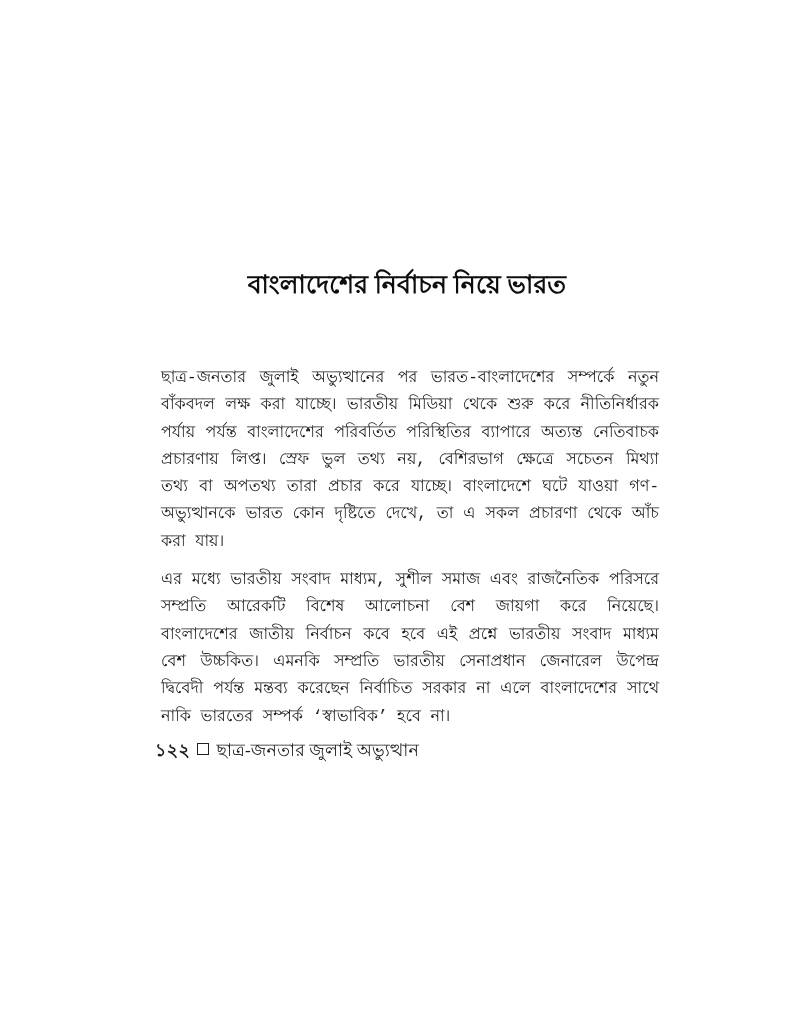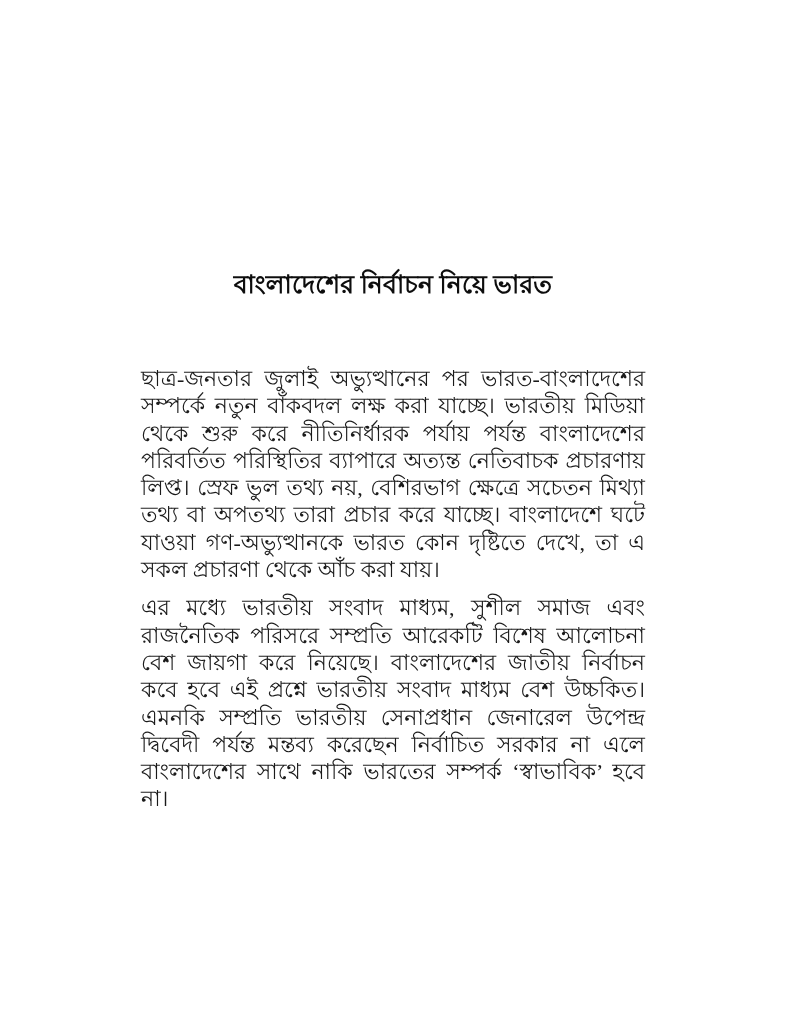--- a/index.html
+++ b/index.html
@@ -20,21 +20,21 @@
 
   .page {
     position: absolute;
     inset: 0;
     background: #ffffff;
   }
 
   
   .text-block {
     position: absolute;
-    left: 141px;
+    left: 155px;
     top: 262px;
     width: 504px;
   }
 
   
   .article-title {
     margin: 0 0 0 0;
     text-align: center;
     font-size: 25px;
     line-height: 45px;
@@ -45,27 +45,28 @@
   .article-title .title-line {
     display: block;
     white-space: nowrap;
   }
 
   
   .body-copy {
     margin-top: 58px;
   }
   .body-paragraph {
-    margin: 0 0 11px 0;
-    font-size: 22px;
+    margin: 0 0 11px 6px;
+    font-size: 16px;
     line-height: 27.3px;
     text-align: justify;
     text-justify: inter-word;
     color: #1a1a1a;
     hyphens: none;
+    font-family: Liberation Mono, monospace;
   }
   .body-paragraph:last-of-type {
     margin-bottom: 0;
   }
   
 
   
   .page-footer {
     margin-top: 6px;
     font-size: 17.4px;
@@ -101,15 +102,20 @@
 
     <h1 class="article-title">
       <span class="title-line">বাংলাদেশের নির্বাচন নিয়ে ভারত</span>
     </h1>
 
     <div class="body-copy">
       <p class="body-paragraph">ছাত্র-জনতার জুলাই অভ্যুত্থানের পর ভারত-বাংলাদেশের সম্পর্কে নতুন বাঁকবদল লক্ষ করা যাচ্ছে। ভারতীয় মিডিয়া থেকে শুরু করে নীতিনির্ধারক পর্যায় পর্যন্ত বাংলাদেশের পরিবর্তিত পরিস্থিতির ব্যাপারে অত্যন্ত নেতিবাচক প্রচারণায় লিপ্ত। স্রেফ ভুল তথ্য নয়, বেশিরভাগ ক্ষেত্রে সচেতন মিথ্যা তথ্য বা অপতথ্য তারা প্রচার করে যাচ্ছে। বাংলাদেশে ঘটে যাওয়া গণ-অভ্যুত্থানকে ভারত কোন দৃষ্টিতে দেখে, তা এ সকল প্রচারণা থেকে আঁচ করা যায়।</p>
       <p class="body-paragraph">এর মধ্যে ভারতীয় সংবাদ মাধ্যম, সুশীল সমাজ এবং রাজনৈতিক পরিসরে সম্প্রতি আরেকটি বিশেষ আলোচনা বেশ জায়গা করে নিয়েছে। বাংলাদেশের জাতীয় নির্বাচন কবে হবে এই প্রশ্নে ভারতীয় সংবাদ মাধ্যম বেশ উচ্চকিত। এমনকি সম্প্রতি ভারতীয় সেনাপ্রধান জেনারেল উপেন্দ্র দ্বিবেদী পর্যন্ত মন্তব্য করেছেন নির্বাচিত সরকার না এলে বাংলাদেশের সাথে নাকি ভারতের সম্পর্ক ‘স্বাভাবিক’ হবে না।</p>
     </div>
 
+    <div class="page-footer">
+      <span class="folio">১২২</span>
+      <span class="footer-sep"></span>
+      <span class="running-head">ছাত্র-জনতার জুলাই অভ্যুত্থান</span>
+    </div>
 
   </div>
 </div>
 
 </body></html>

